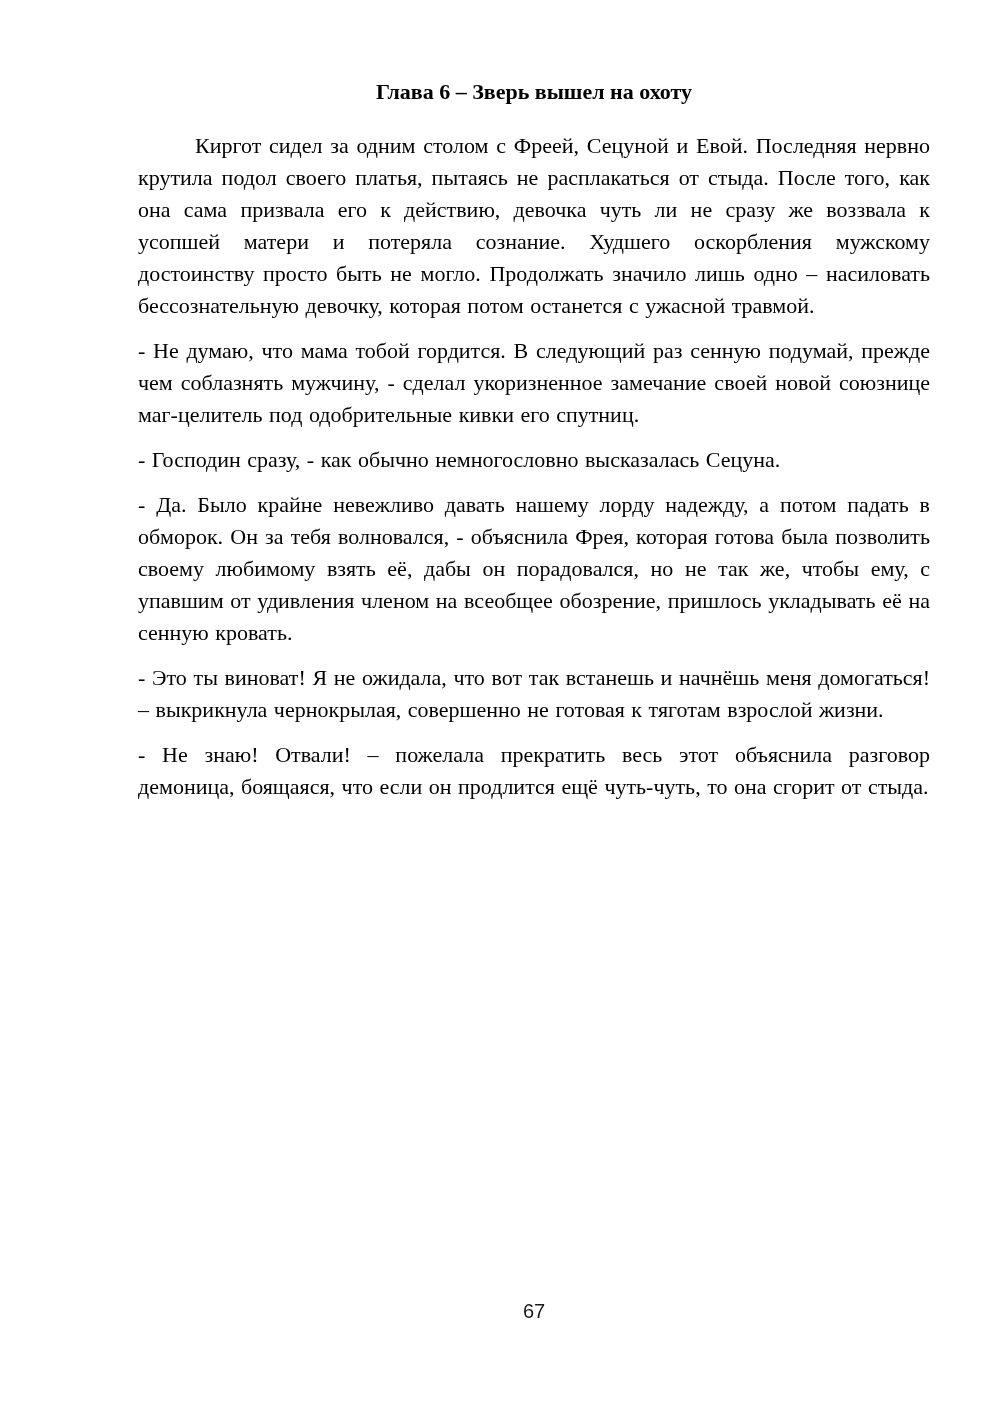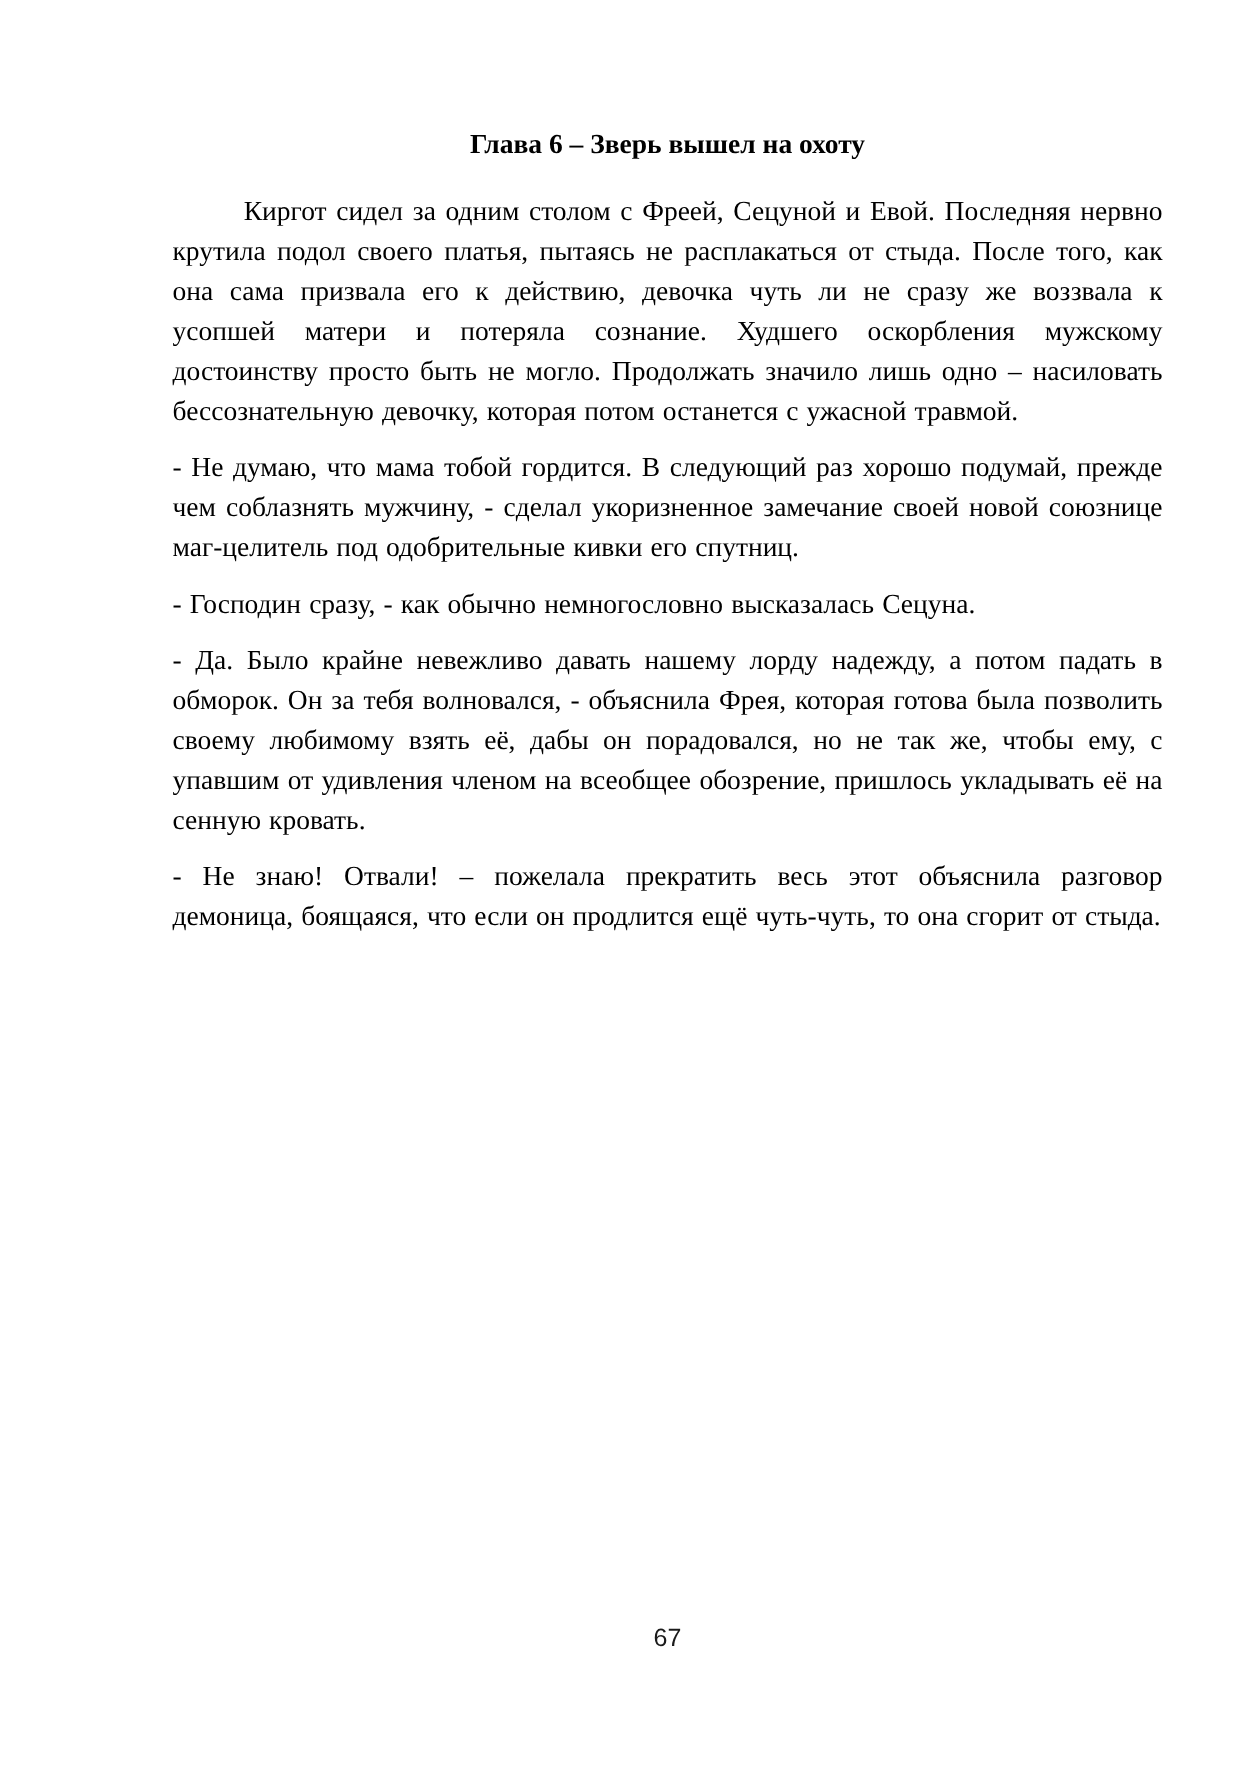--- a/index.html
+++ b/index.html
@@ -12,21 +12,21 @@
     width: 1000px;
     height: 1414px;
     background: #ffffff;
     color: #000000;
     font-family: "Liberation Serif", "DejaVu Serif", serif;
     overflow: hidden;
   }
   .content {
     position: absolute;
     left: 138px;
-    top: 99px;
+    top: 76px;
     width: 792px;
   }
   .chapter-title {
     margin: 0 0 22px 0;
     font-size: 22px;
     line-height: 32px;
     font-weight: bold;
     text-align: center;
   }
   p.para {
@@ -54,22 +54,23 @@
   }
 </style>
 </head>
 <body>
 
 <div class="page">
   <div class="content">
     <h1 class="chapter-title">Глава 6 – Зверь вышел на охоту</h1>
     <div id="paragraphs">
         <p class="para indent">Киргот сидел за одним столом с Фреей, Сецуной и Евой. Последняя нервно крутила подол своего платья, пытаясь не расплакаться от стыда. После того, как она сама призвала его к действию, девочка чуть ли не сразу же воззвала к усопшей матери и потеряла сознание. Худшего оскорбления мужскому достоинству просто быть не могло. Продолжать значило лишь одно – насиловать бессознательную девочку, которая потом останется с ужасной травмой.</p>
-        <p class="para">- Не думаю, что мама тобой гордится. В следующий раз хорошо подумай, прежде чем соблазнять мужчину, - сделал укоризненное замечание своей новой союзнице маг-целитель под одобрительные кивки его спутниц.</p>
+        <p class="para">- Не думаю, что мама тобой гордится. В следующий раз сенную подумай, прежде чем соблазнять мужчину, - сделал укоризненное замечание своей новой союзнице маг-целитель под одобрительные кивки его спутниц.</p>
         <p class="para">- Господин сразу, - как обычно немногословно высказалась Сецуна.</p>
         <p class="para">- Да. Было крайне невежливо давать нашему лорду надежду, а потом падать в обморок. Он за тебя волновался, - объяснила Фрея, которая готова была позволить своему любимому взять её, дабы он порадовался, но не так же, чтобы ему, с упавшим от удивления членом на всеобщее обозрение, пришлось укладывать её на сенную кровать.</p>
+        <p class="para">- Это ты виноват! Я не ожидала, что вот так встанешь и начнёшь меня домогаться! – выкрикнула чернокрылая, совершенно не готовая к тяготам взрослой жизни.</p>
         <p class="para">- Не знаю! Отвали! – пожелала прекратить весь этот объяснила разговор демоница, боящаяся, что если он продлится ещё чуть-чуть, то она сгорит от стыда.</p>
       </div>
   </div>
   <div class="footer">
     <span class="page-number">67</span>
   </div>
 </div>
 
 </body></html>

